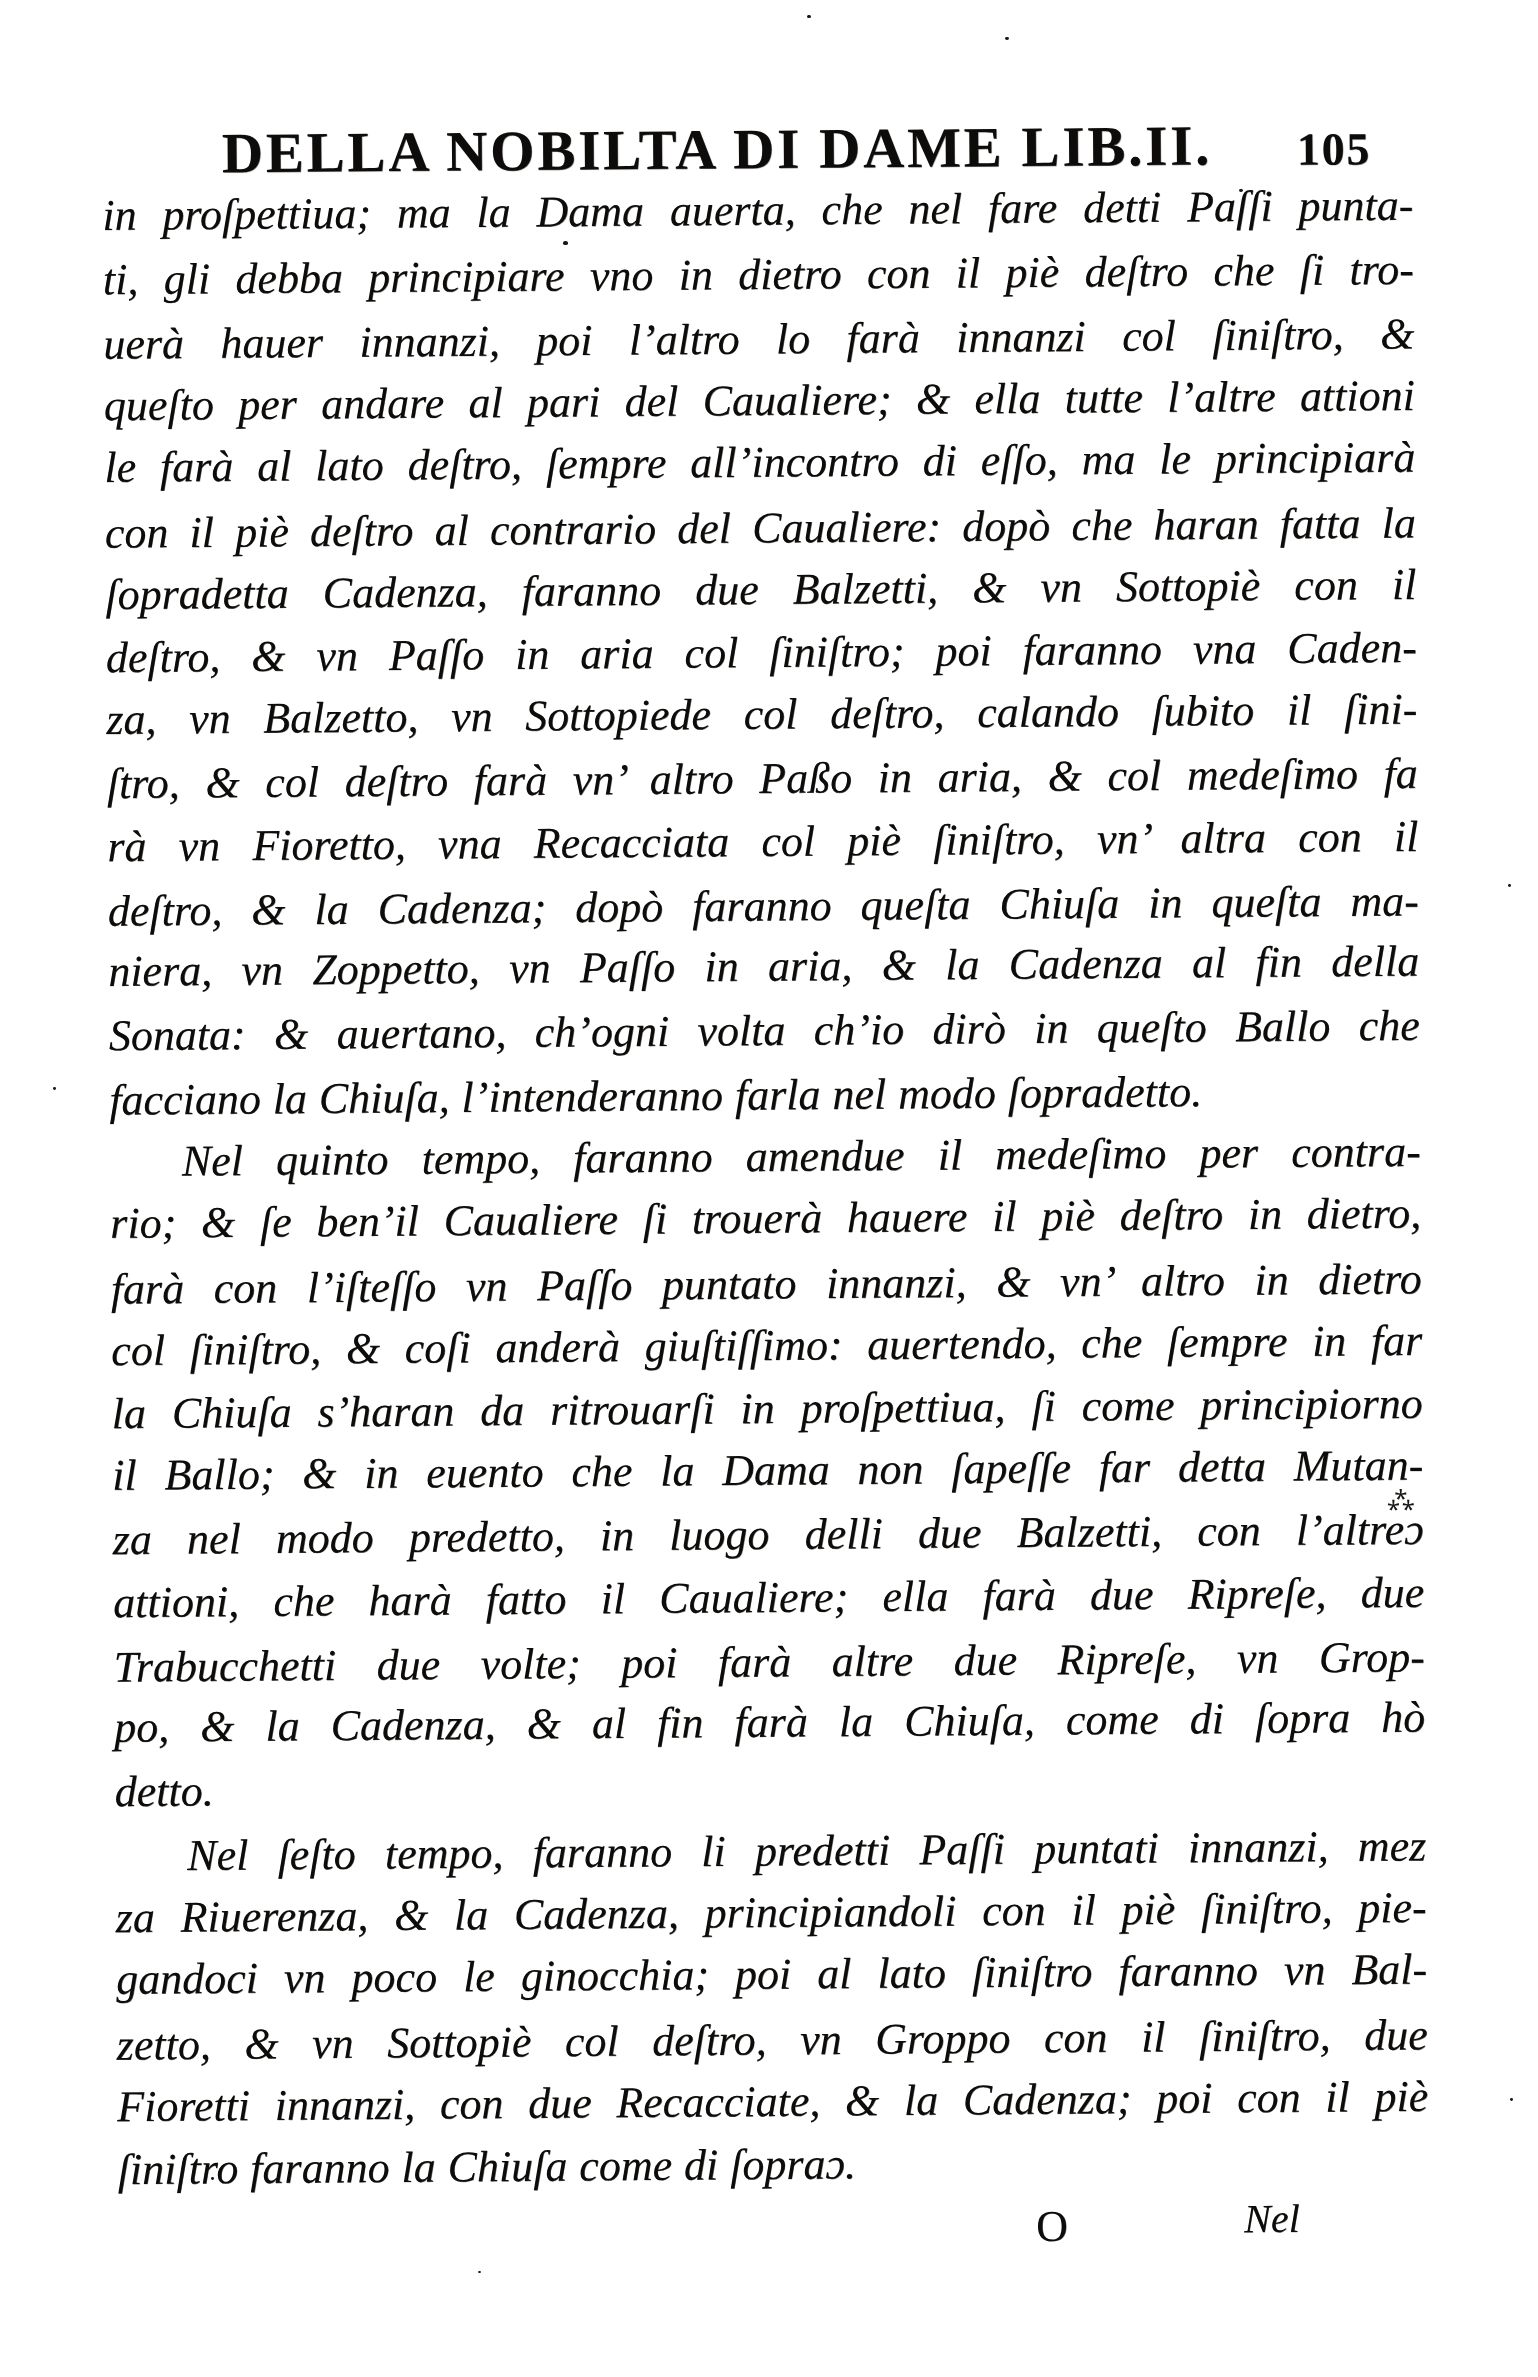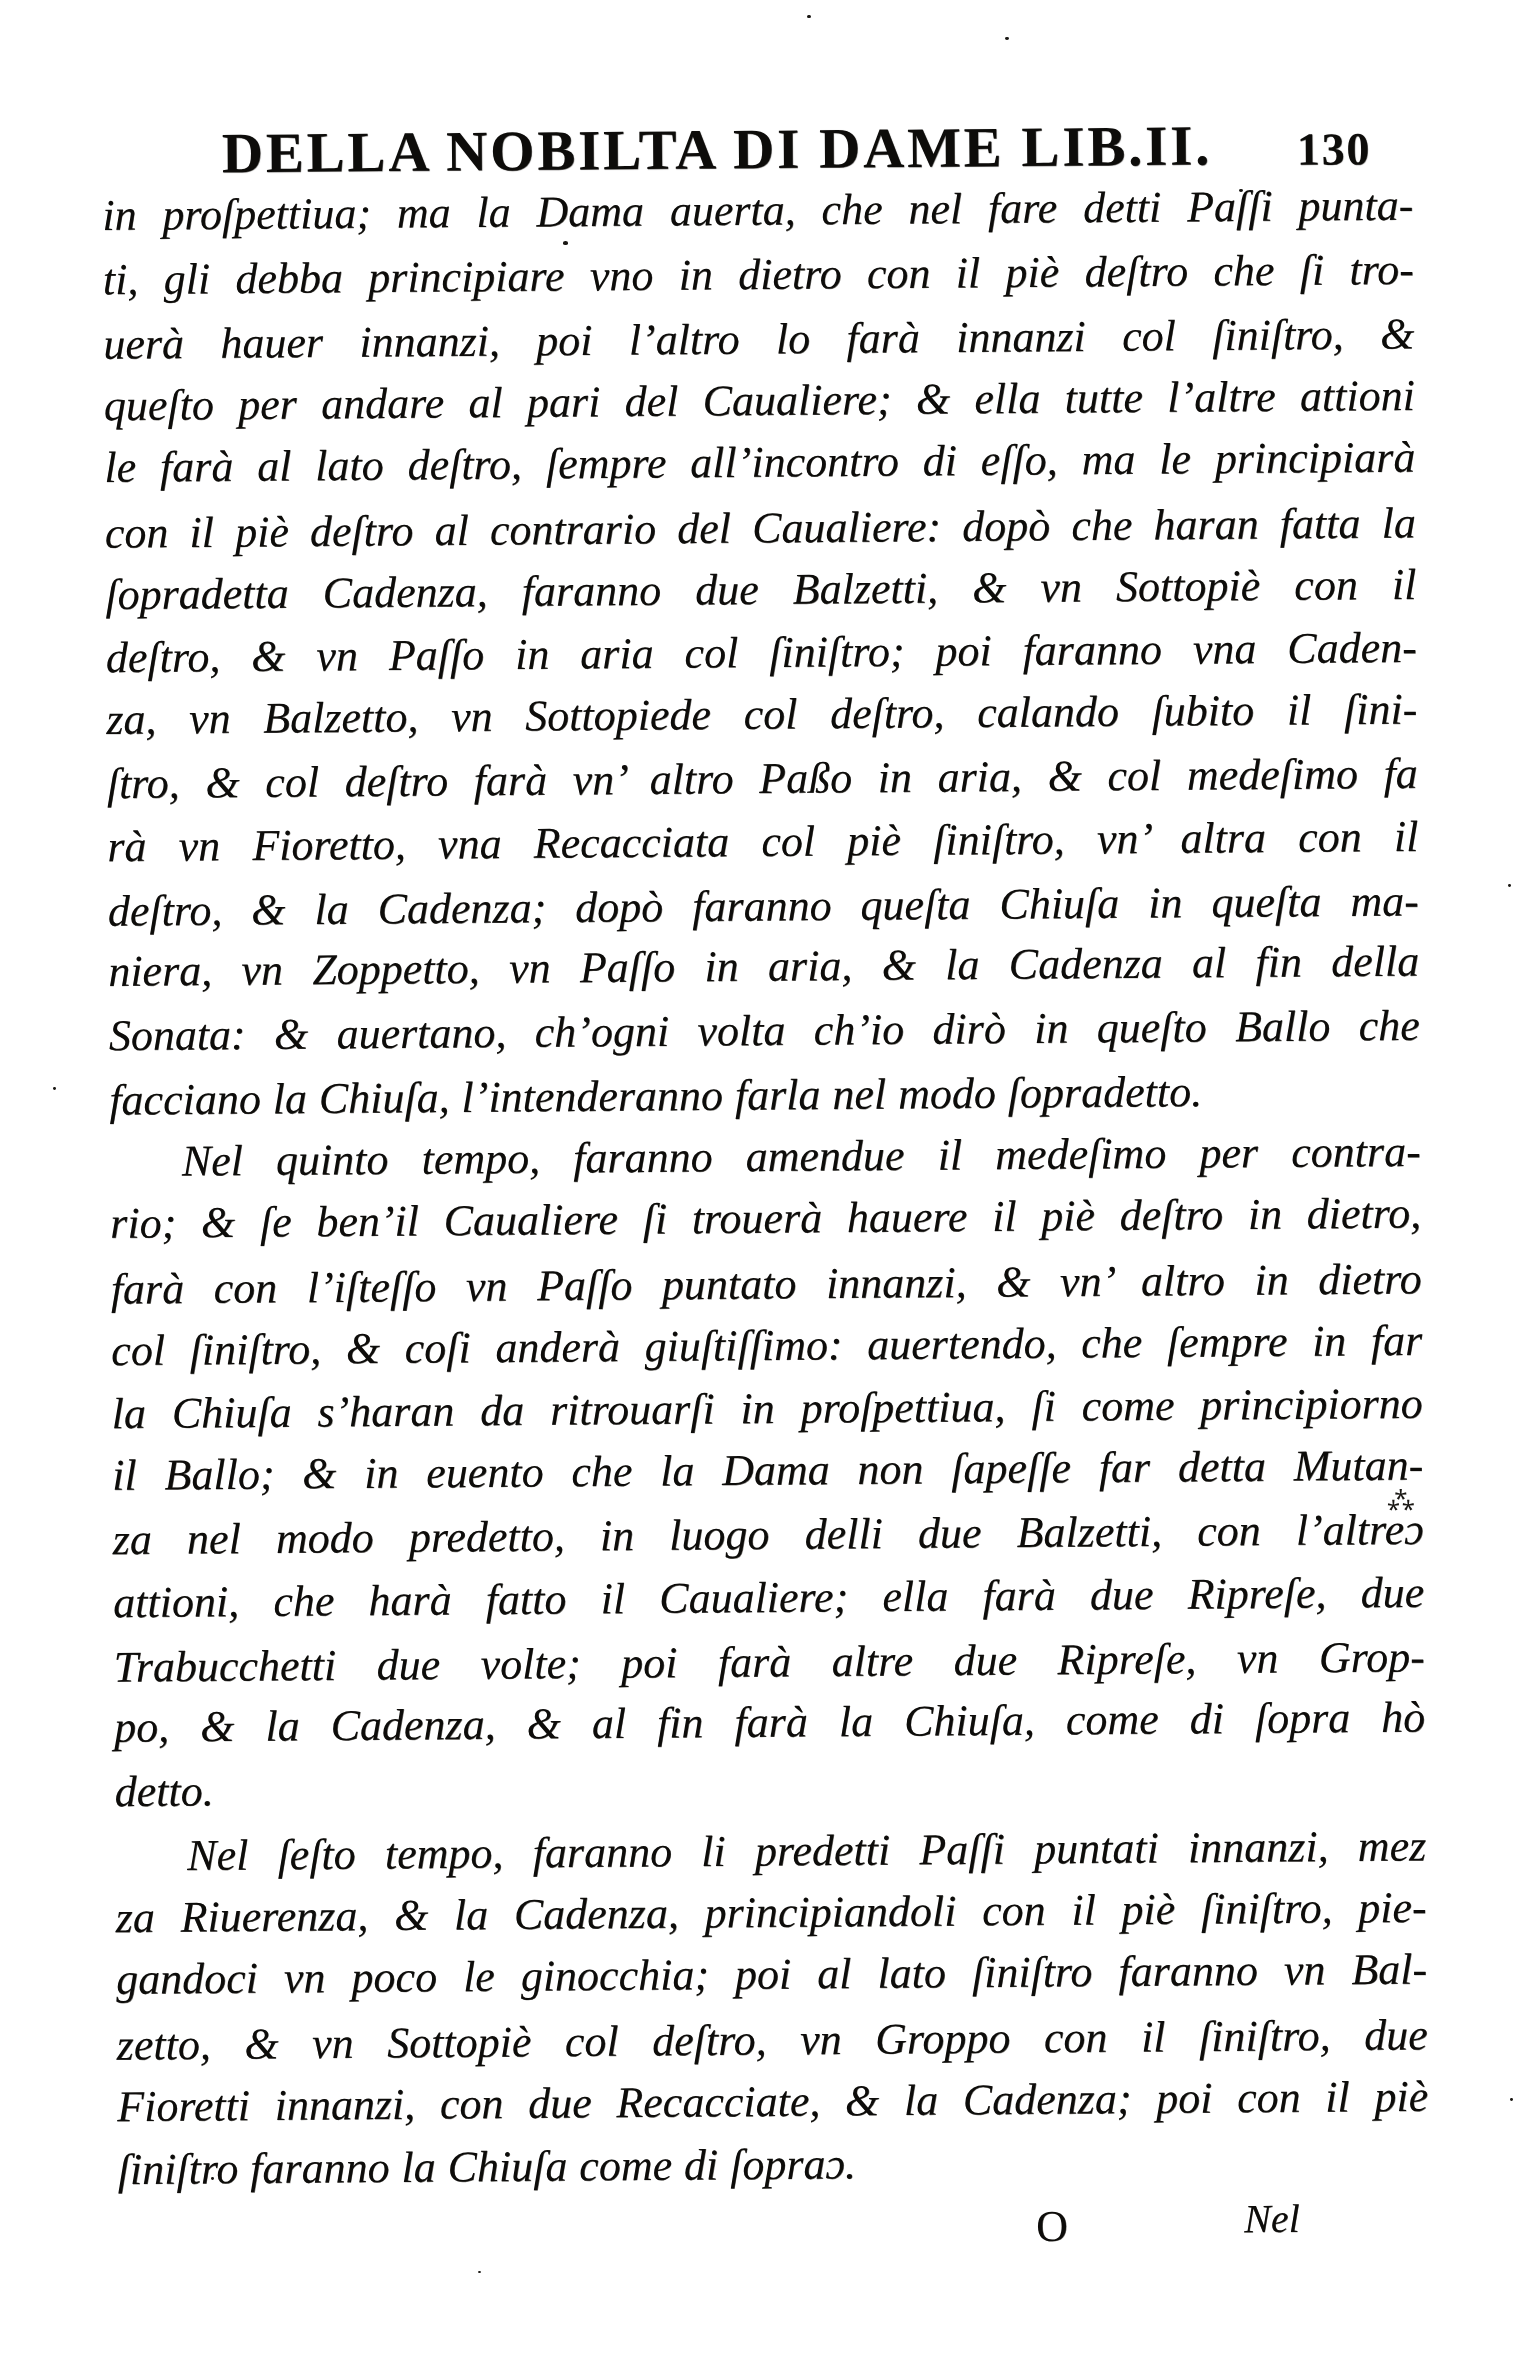--- a/index.html
+++ b/index.html
@@ -75,21 +75,21 @@
     font-size:24px;color:#191713;font-style:normal;
   }
 </style>
 </head>
 <body>
 
 <div class="page">
   <div class="tilt">
 
     <div class="header-title">DELLA NOBILTA DI DAME LIB.II.</div>
-    <div class="page-number">130</div>
+    <div class="page-number">105</div>
 
     <div class="text-block">
       <div class="line">in proſpettiua; ma la Dama auerta, che nel fare detti Paſſi punta-</div>
       <div class="line">ti, gli debba principiare vno in dietro con il piè deſtro che ſi tro-</div>
       <div class="line">uerà hauer innanzi, poi l’altro lo farà innanzi col ſiniſtro, &amp;</div>
       <div class="line">queſto per andare al pari del Caualiere; &amp; ella tutte l’altre attioni</div>
       <div class="line">le farà al lato deſtro, ſempre all’incontro di eſſo, ma le principiarà</div>
       <div class="line">con il piè deſtro al contrario del Caualiere: dopò che haran fatta la</div>
       <div class="line">ſopradetta Cadenza, faranno due Balzetti, &amp; vn Sottopiè con il</div>
       <div class="line">deſtro, &amp; vn Paſſo in aria col ſiniſtro; poi faranno vna Caden-</div>

